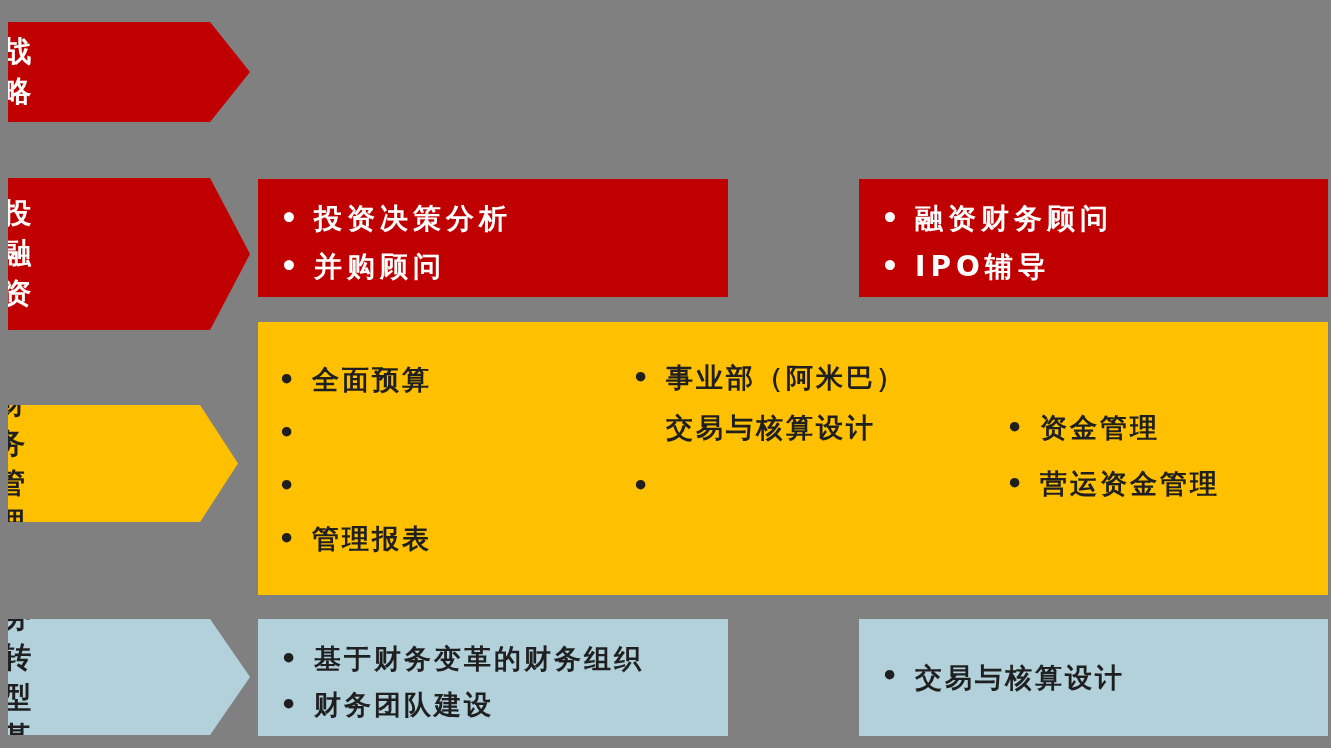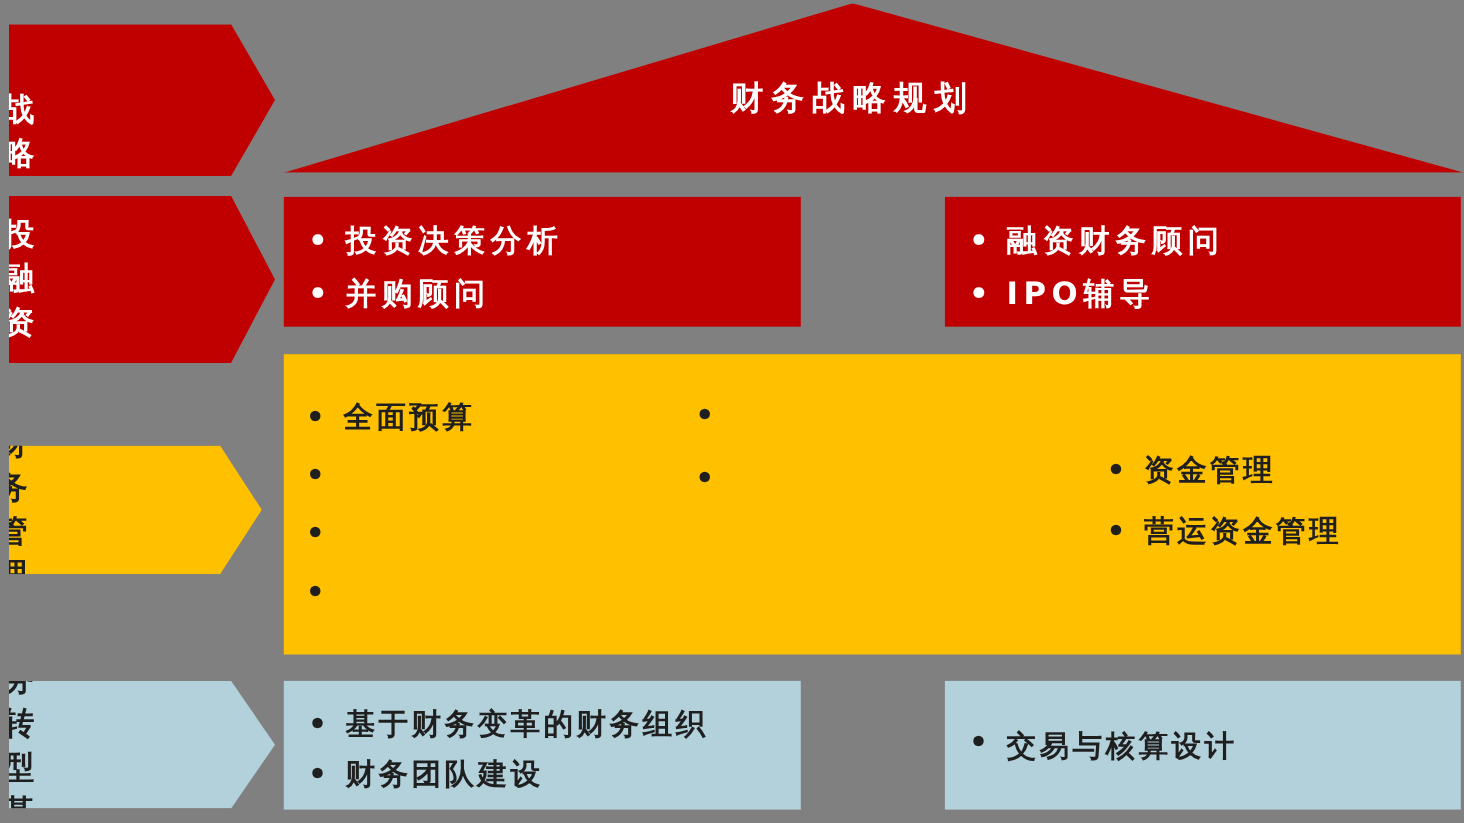--- a/index.html
+++ b/index.html
@@ -29,21 +29,21 @@
     position:absolute;left:8px;width:242px;
     clip-path:polygon(0 0,83.5% 0,100% 50%,83.5% 100%,0 100%);
     display:flex;align-items:center;justify-content:center;
     box-sizing:border-box;padding-right:16.5%;
     font-weight:bold;font-size:29px;letter-spacing:5px;
     text-align:center;
   }
   .arrow-red{background:#C00000;color:#FFFFFF;}
   .arrow-yellow{background:#FFC000;color:#1F1F1F;}
   .arrow-blue{background:#B2D1DB;color:#1F1F1F;}
-  .arrow1{top:22px;height:138px;align-items:flex-end;}
+  .arrow1{top:22px;height:100px;}
   .arrow2{top:178px;height:152px;}
   .arrow3{top:405px;height:117px;width:230px;}
   .arrow4{top:619px;height:116px;}
   .arrow4 .arrow-label{width:175px;line-height:40px;}
   
   .box{
     position:absolute;box-sizing:border-box;
     font-weight:bold;
   }
   .box-red{background:#C00000;color:#FFFFFF;}
@@ -64,23 +64,20 @@
   .bullet-item{display:flex;align-items:flex-start;}
   .bullet{width:34px;flex:0 0 34px;letter-spacing:0;}
   .bullet-text{flex:1;}
   .line{display:block;}
 </style>
 </head>
 <body>
 
 <div class="canvas">
 
-  <div class="roof">
-    <div class="roof-title">财务战略规划</div>
-  </div>
 
   <div class="arrow arrow-red arrow1">
     <span class="arrow-label">战略</span>
   </div>
 
   <div class="arrow arrow-red arrow2">
     <span class="arrow-label">投融资</span>
   </div>
   <div class="box box-red box-fin-left">
     <div class="bullet-item">
@@ -113,25 +110,30 @@
         <span class="bullet-text">全面预算</span>
       </div>
       <div class="bullet-item">
         <span class="bullet">•</span>
       </div>
       <div class="bullet-item">
         <span class="bullet">•</span>
       </div>
       <div class="bullet-item">
         <span class="bullet">•</span>
+        <span class="bullet-text">管理报表</span>
       </div>
     </div>
     <div class="mgmt-col mgmt-col2">
       <div class="bullet-item">
         <span class="bullet">•</span>
+        <span class="bullet-text">
+          <span class="line">事业部（阿米巴）</span>
+          <span class="line">交易与核算设计</span>
+        </span>
       </div>
       <div class="bullet-item">
         <span class="bullet">•</span>
       </div>
     </div>
     <div class="mgmt-col mgmt-col3">
       <div class="bullet-item">
         <span class="bullet">•</span>
         <span class="bullet-text">资金管理</span>
       </div>

